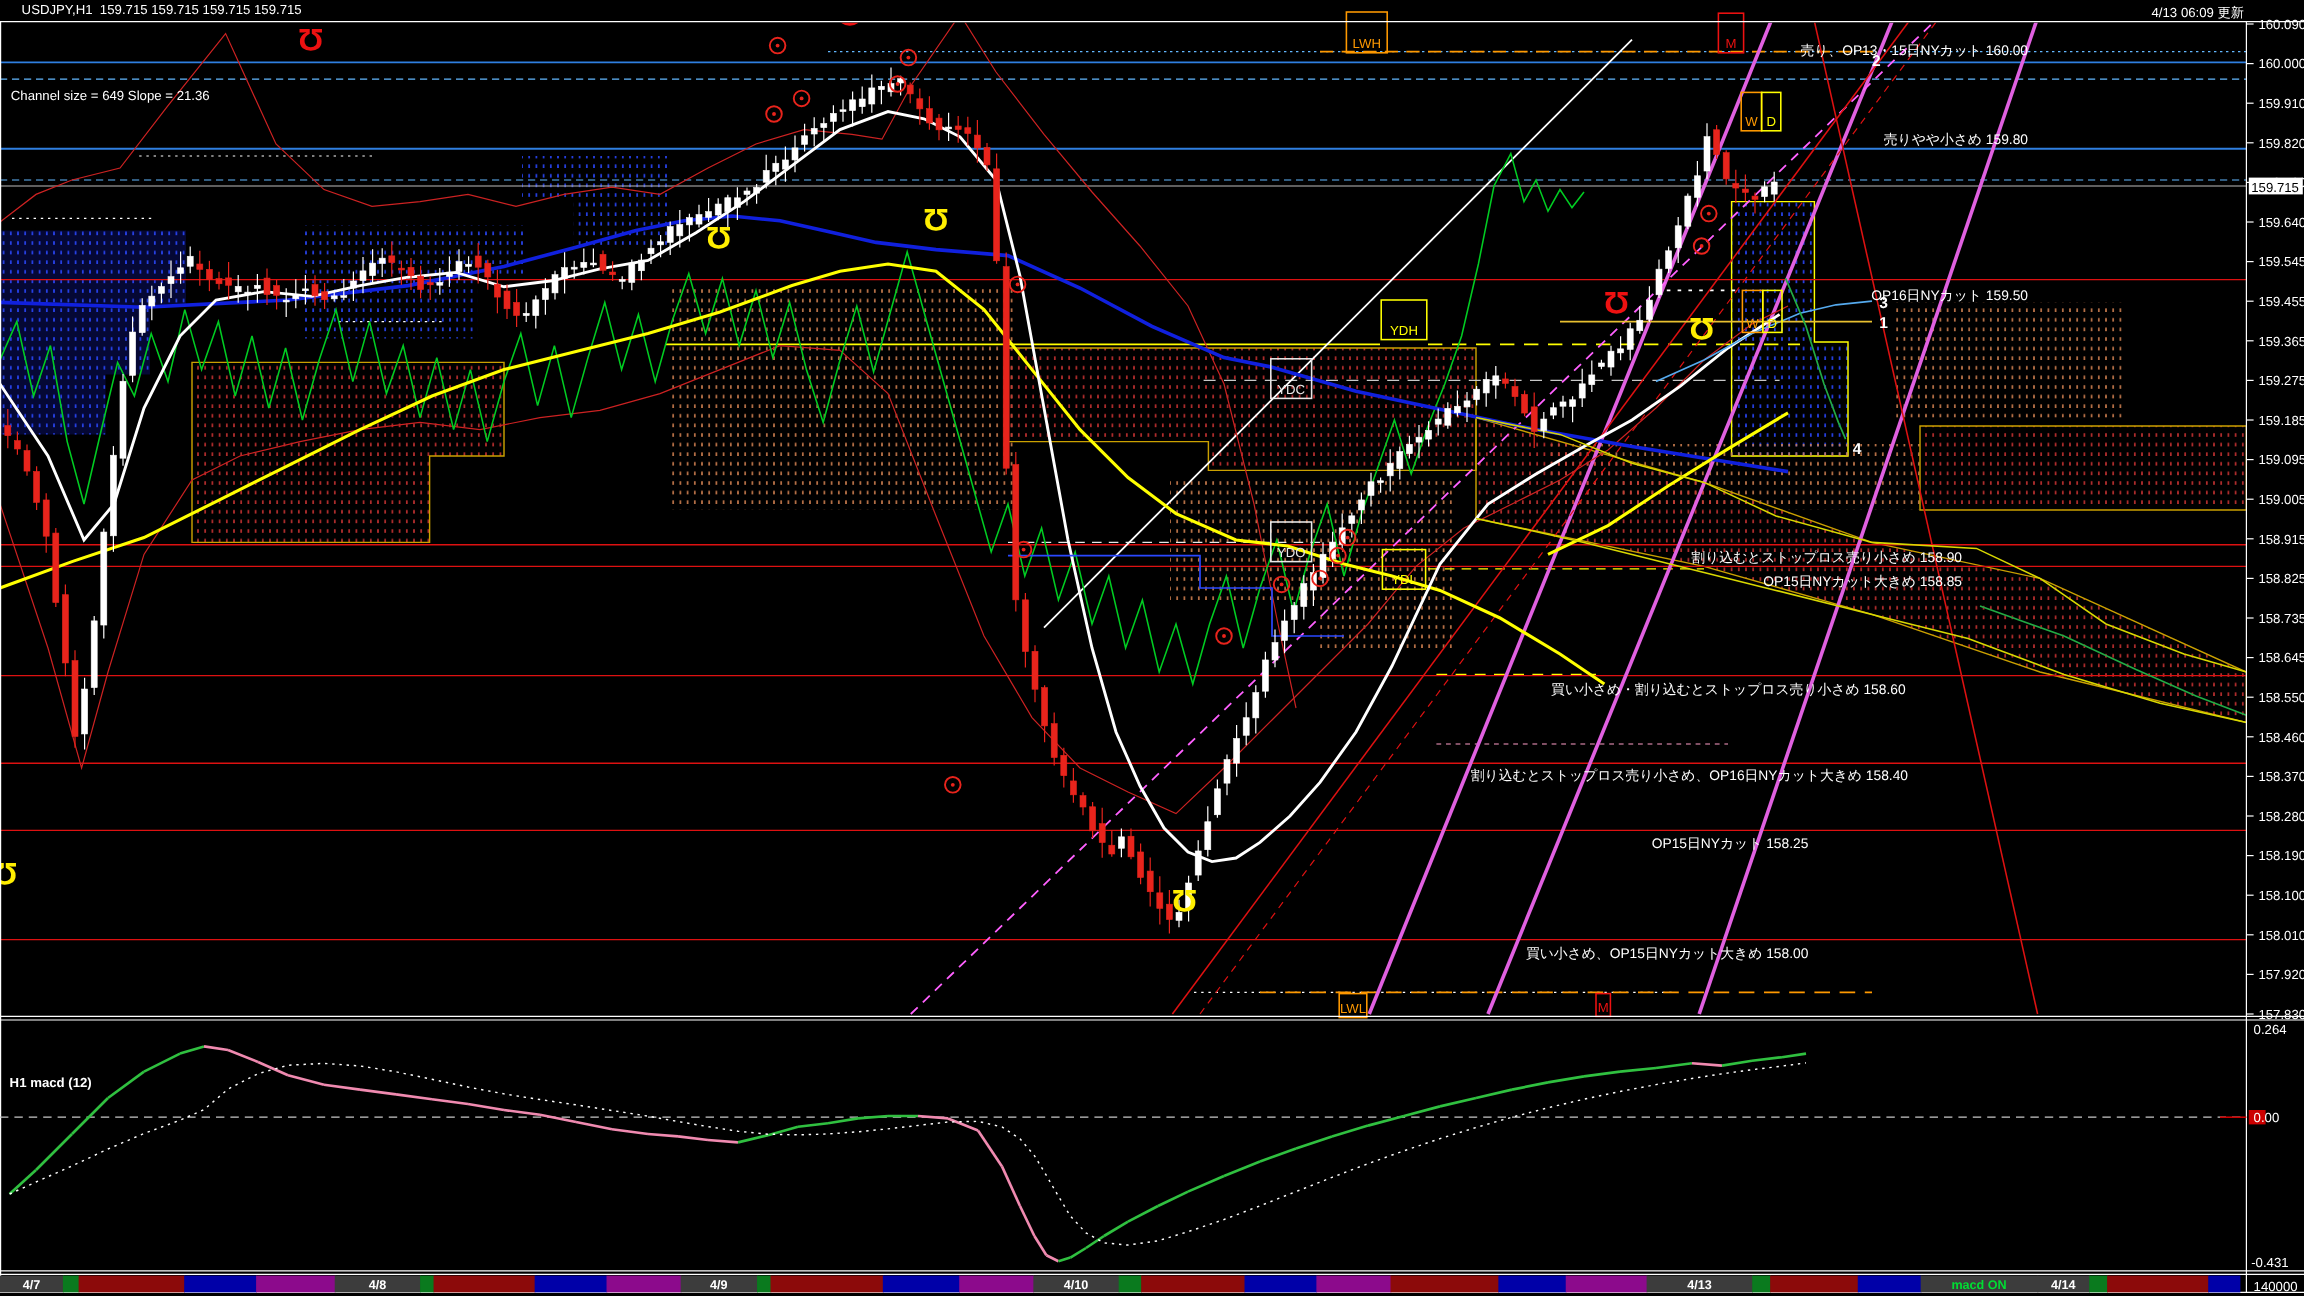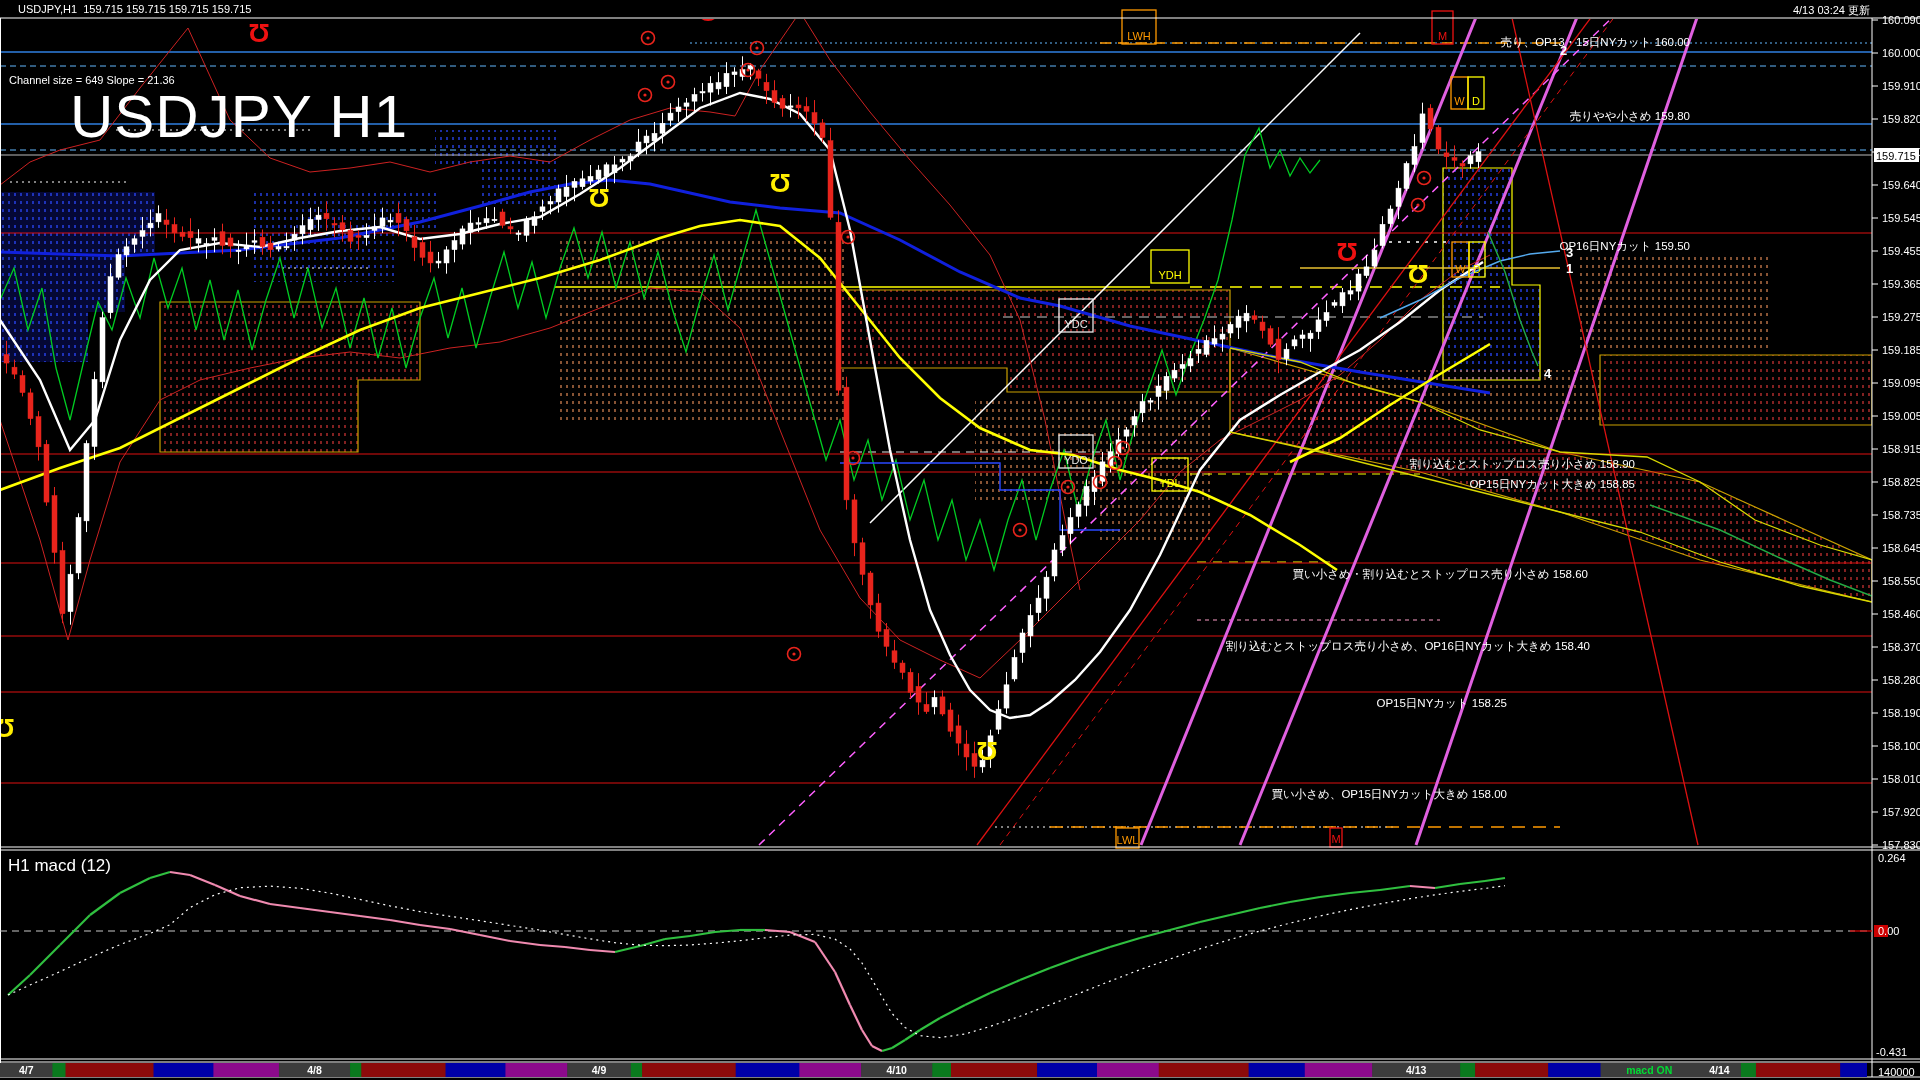--- a/index.html
+++ b/index.html
@@ -3,30 +3,30 @@
 <meta charset="utf-8">
 <style>
   html,body{margin:0;padding:0;background:#000;}
   .screen{position:relative;width:1920px;height:1080px;background:#000;overflow:hidden;
           font-family:"Liberation Sans",sans-serif;}
   .topbar{position:absolute;left:0;top:0;width:1920px;height:18px;text-decoration:underline;}
   .ohlc{position:absolute;left:18px;top:3px;font-size:11px;color:#fff;white-space:pre;}
   .updated{position:absolute;right:50px;top:3px;font-size:11px;color:#fff;}
   .channel-info{position:absolute;left:9px;top:74px;font-size:11px;color:#fff;}
   .watermark{position:absolute;left:70px;top:82px;font-size:60px;color:#fff;letter-spacing:1px;}
-  .macd-label{position:absolute;left:8px;top:856px;font-size:17px;color:#fff;}
+  .macd-label{position:absolute;left:8px;top:897px;font-size:11px;color:#fff;font-weight:bold;}
   svg{position:absolute;left:0;top:0;}
 </style>
 </head>
 <body>
 
 <div class="screen">
   <div class="topbar">
     <span class="ohlc">USDJPY,H1  159.715 159.715 159.715 159.715</span>
-    <span class="updated">4/13 03:24 更新</span>
+    <span class="updated">4/13 06:09 更新</span>
   </div>
   <svg id="chart" width="1920" height="1080">
       <defs>
         <pattern id="hat-red" width="6" height="8" patternUnits="userSpaceOnUse">
           <line x1="3" y1="1" x2="3" y2="6" stroke="#c83232" stroke-width="1.3" stroke-dasharray="3 2"></line>
         </pattern>
         <pattern id="hat-orange" width="6" height="8" patternUnits="userSpaceOnUse">
           <line x1="3" y1="1" x2="3" y2="6" stroke="#d08050" stroke-width="1.3" stroke-dasharray="3 2"></line>
         </pattern>
         <pattern id="hat-blue" width="6" height="8" patternUnits="userSpaceOnUse">
@@ -747,15 +747,14 @@
         <rect x="1600.5600000000002" y="1063" width="97.944" height="14" fill="#3c3c3c"></rect>
         <text x="1649.2320000000002" y="1074" font-size="10.5" fill="#00dd33" text-anchor="middle" font-weight="bold" font-family="&quot;Liberation Sans&quot;,sans-serif">macd ON</text>
         <rect x="1697.904" y="1063" width="43.656000000000006" height="14" fill="#3c3c3c"></rect>
         <text x="1719.432" y="1074" font-size="10.5" fill="#ffffff" text-anchor="middle" font-weight="bold" font-family="&quot;Liberation Sans&quot;,sans-serif">4/14</text>
         <rect x="1740.96" y="1063" width="15.576" height="14" fill="#0a7a1e"></rect>
         <rect x="1755.9360000000001" y="1063" width="84.84" height="14" fill="#8c0a0a"></rect>
         <rect x="1840.1760000000002" y="1063" width="26.808000000000003" height="14" fill="#0000a8"></rect>
       </g>
     </svg>
   <div class="channel-info">Channel size = 649 Slope = 21.36</div>
-  <div class="watermark">USDJPY H1</div>
   <div class="macd-label">H1  macd (12)</div>
 </div>
 
 </body></html>

